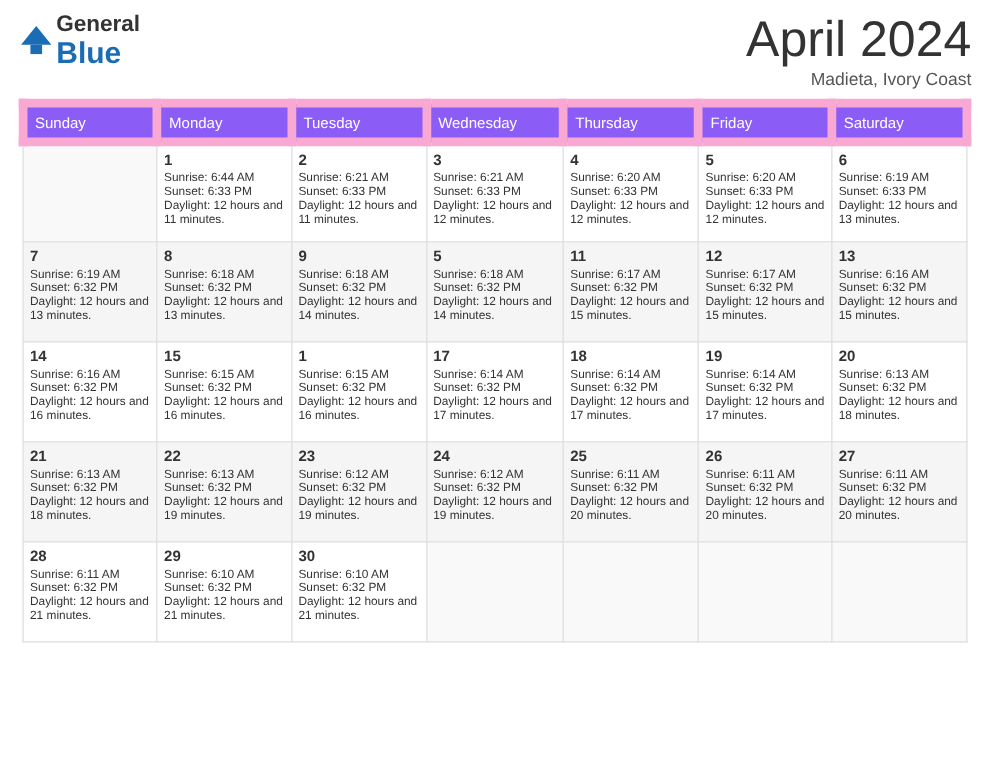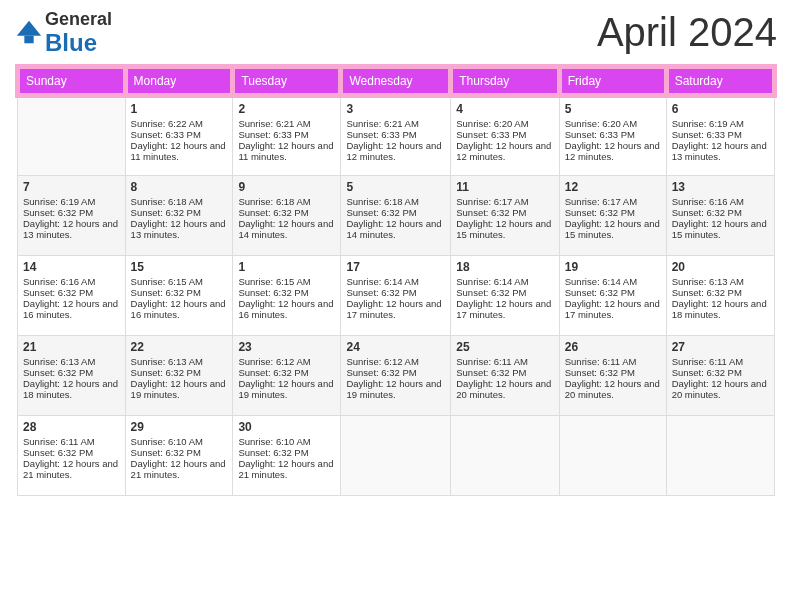--- a/index.html
+++ b/index.html
@@ -59,27 +59,27 @@
     .location-title {
       font-size: 14px;
       color: #555;
     }
     .calendar {
       width: 100%;
       border-collapse: collapse;
       flex: 1;
     }
     .calendar th {
-      background: #d946ef;
+      background: #8b5cf6;
       color: #fff;
       padding: 5px 6px;
       font-size: 12px;
       font-weight: normal;
       text-align: left;
-      border: 5px solid #f9a8d4;
+      border: 7px solid #f9a8d4;
     }
     .calendar td {
       border: 1px solid #ddd;
       vertical-align: top;
       padding: 4px 5px;
       font-size: 9.5px;
       color: #333;
       width: 113px;
       height: 80px;
     }
@@ -109,41 +109,42 @@
         <polygon points="15,2 28,18 2,18" fill="#1a6db5"></polygon>
         <rect x="10" y="18" width="10" height="8" fill="#1a6db5"></rect>
       </svg>
       <div class="logo-text">
         <span class="logo-general">General</span>
         <span class="logo-blue">Blue</span>
       </div>
     </div>
     <div class="title-area">
       <div class="month-title">April 2024</div>
+      <div class="location-title">Madieta, Ivory Coast</div>
     </div>
   </div>
 
   <table class="calendar">
     <thead>
       <tr>
       <th>Sunday</th>
           <th>Monday</th>
           <th>Tuesday</th>
           <th>Wednesday</th>
           <th>Thursday</th>
           <th>Friday</th>
           <th>Saturday</th>
         </tr>
     </thead>
     <tbody id="calendar-body">
     <tr>
           <td class="cell-empty"></td>
           <td class="cell-data">
             <span class="day-number">1</span>
-            <span style="display: block;">Sunrise: 6:22 AM</span>
+            <span style="display: block;">Sunrise: 6:44 AM</span>
             <span style="display: block;">Sunset: 6:33 PM</span>
             <span style="display: block;">Daylight: 12 hours and 11 minutes.</span>
           </td>
           <td class="cell-data">
             <span class="day-number">2</span>
             <span style="display: block;">Sunrise: 6:21 AM</span>
             <span style="display: block;">Sunset: 6:33 PM</span>
             <span style="display: block;">Daylight: 12 hours and 11 minutes.</span>
           </td>
           <td class="cell-data">

